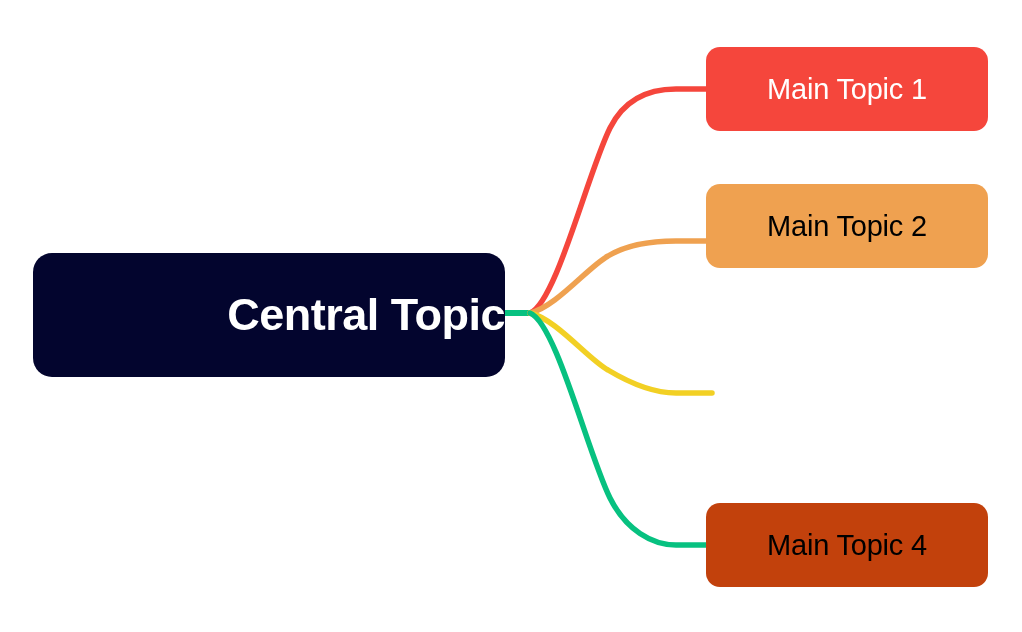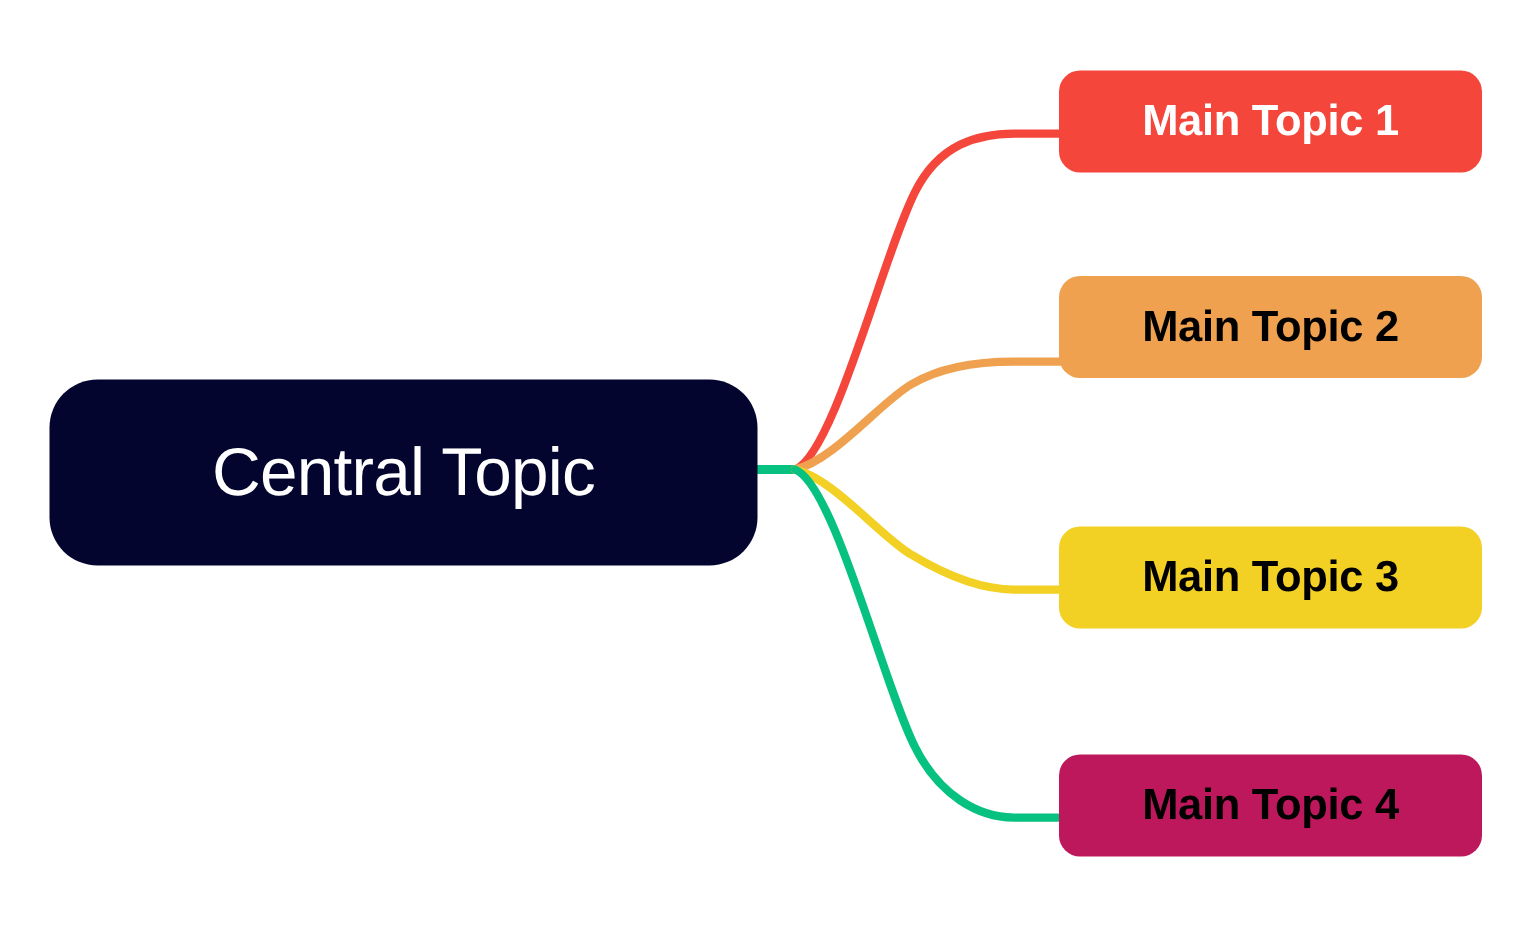--- a/index.html
+++ b/index.html
@@ -36,34 +36,35 @@
     justify-content: center;
     text-align: center;
     white-space: nowrap;
     letter-spacing: -0.2px;
   }
   #central-node {
     left: 33px;
     top: 253px;
     width: 472px;
     height: 124px;
-    border-radius: 32px;
+    border-radius: 19px;
     background: #03052E;
     color: #FFFFFF;
     font-size: 45px;
-    font-weight: normal;
+    font-weight: bold;
     letter-spacing: -0.5px;
+    justify-content: flex-end;
   }
   .topic-node {
     left: 706px;
     width: 282px;
-    height: 68px;
+    height: 84px;
     border-radius: 14px;
     font-size: 29px;
-    font-weight: bold;
+    font-weight: normal;
   }
   #topic-node-0 { top: 47px;  background: #F5463C; color: #FFFFFF; }
   #topic-node-1 { top: 184px; background: #EFA150; color: #000000; }
   #topic-node-2 { top: 351px; background: #F2D024; color: #000000; }
   #topic-node-3 { top: 503px; background: #07C180; color: #000000; }
 </style>
 </head>
 <body>
 
 <div id="mindmap-canvas" style="background: rgb(255, 255, 255);">
@@ -81,21 +82,18 @@
   </div>
 
   <div class="node topic-node" id="topic-node-0" style="background: rgb(245, 70, 60); color: rgb(255, 255, 255);">
     <span>Main Topic 1</span>
   </div>
 
   <div class="node topic-node" id="topic-node-1" style="background: rgb(239, 161, 80); color: rgb(0, 0, 0);">
     <span>Main Topic 2</span>
   </div>
 
-  <div class="node topic-node" id="topic-node-2" style="background: rgb(242, 208, 36); color: rgb(0, 0, 0);">
-    <span>Main Topic 3</span>
-  </div>
 
-  <div class="node topic-node" id="topic-node-3" style="background: #be185d; color: rgb(0, 0, 0);">
+  <div class="node topic-node" id="topic-node-3" style="background: #c2410c; color: rgb(0, 0, 0);">
     <span>Main Topic 4</span>
   </div>
 
 </div>
 
 </body></html>

